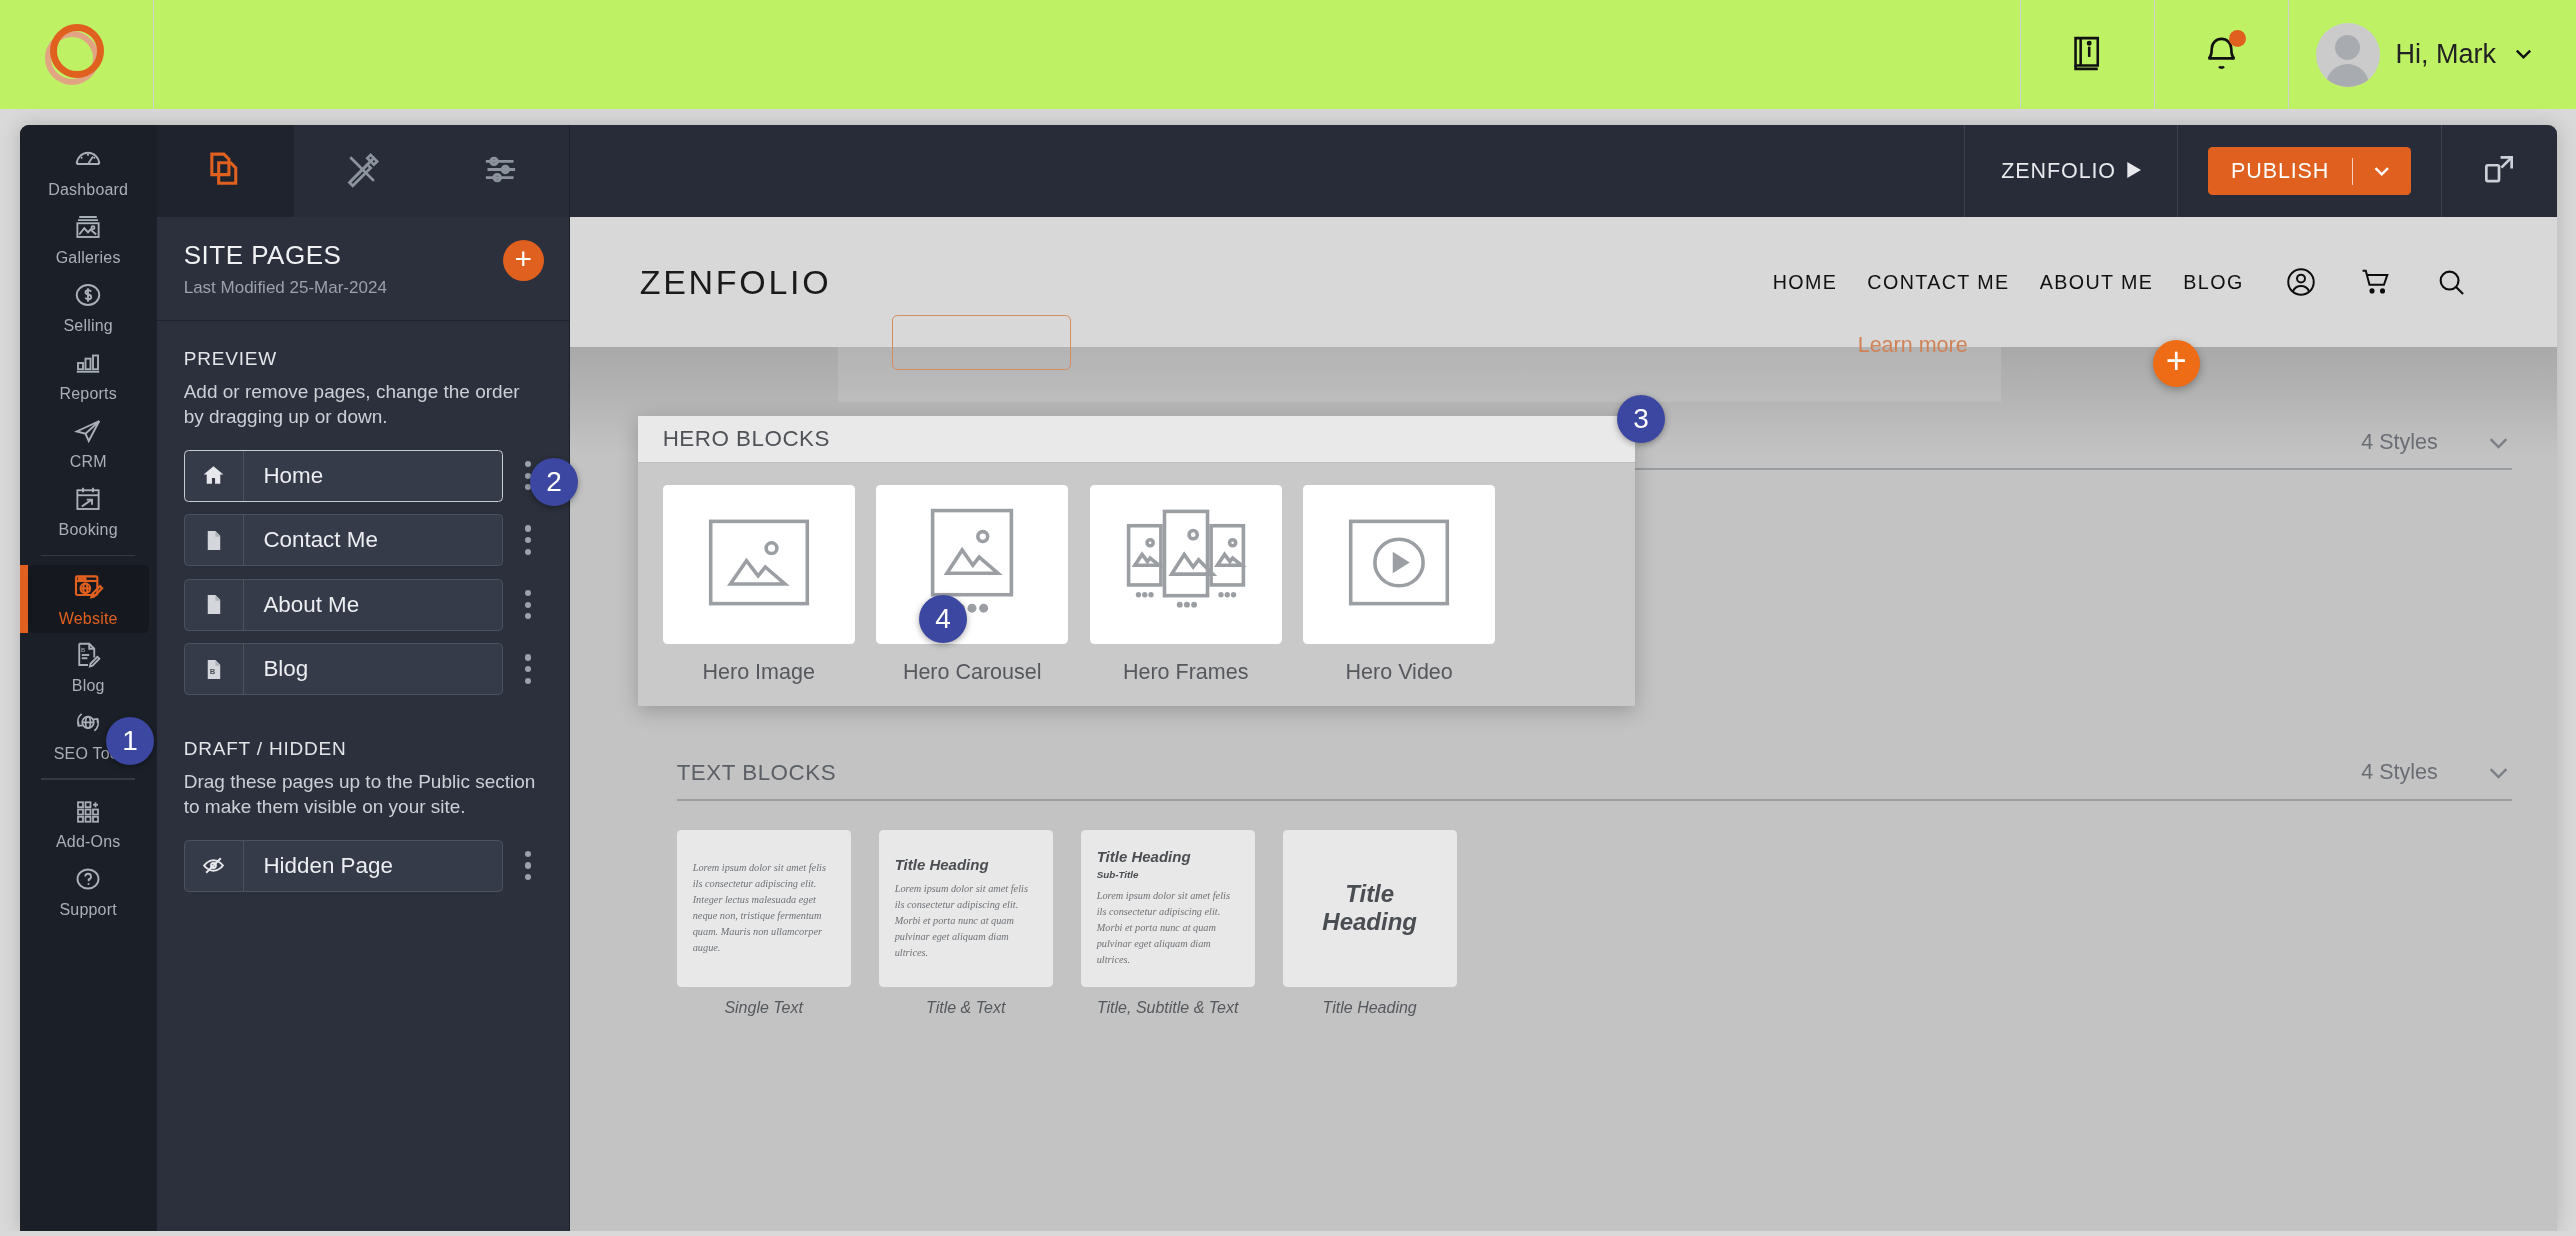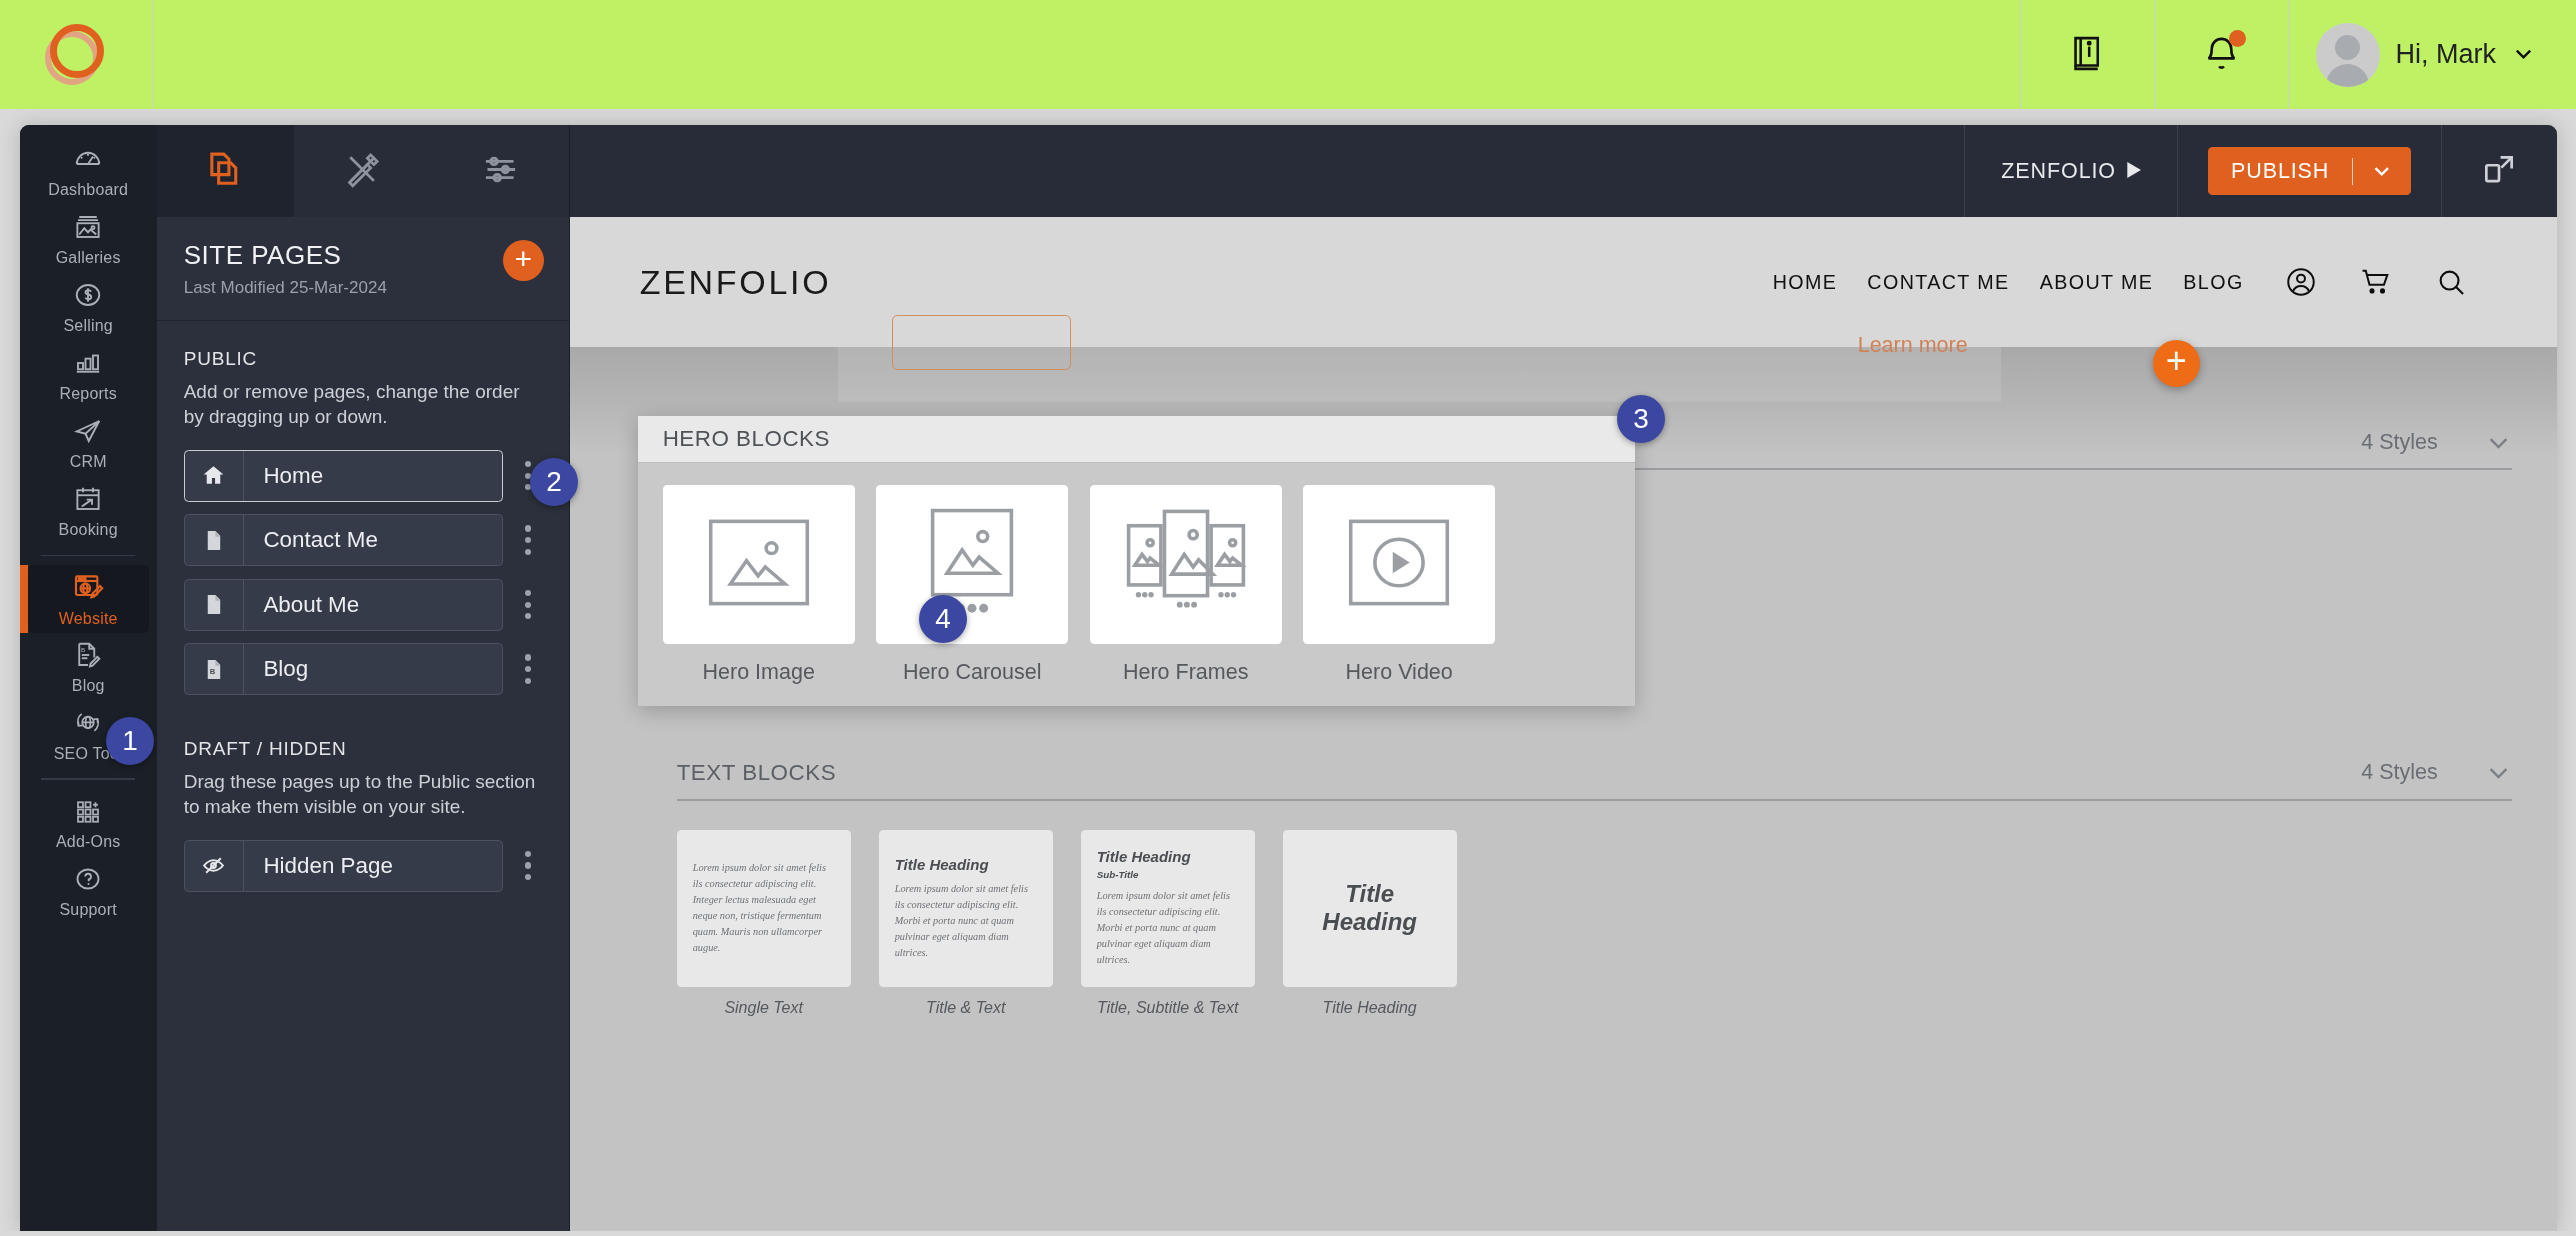--- a/index.html
+++ b/index.html
@@ -494,21 +494,21 @@
 
     <div id="panel-title-box">
       <div id="site-pages-title">SITE PAGES</div>
       <div id="last-modified">Last Modified 25-Mar-2024</div>
       <button id="add-page-btn">+</button>
     </div>
 
     <div id="panel-scroll">
 
       <div class="section-head">
-        <div class="section-title">PUBLIC</div>
+        <div class="section-title">PREVIEW</div>
         <div class="section-desc">Add or remove pages, change the order by dragging up or down.</div>
       </div>
 
       <div class="page-list">
 
         <div class="page-row">
           <div class="page-chip selected">
             <div class="chip-icon">
               <svg width="25" height="25" viewBox="0 0 24 24" fill="#e6e8eb">
                   <path d="M12 3L2.5 11h3v9h5v-5.5h3V20h5v-9h3z"></path>

